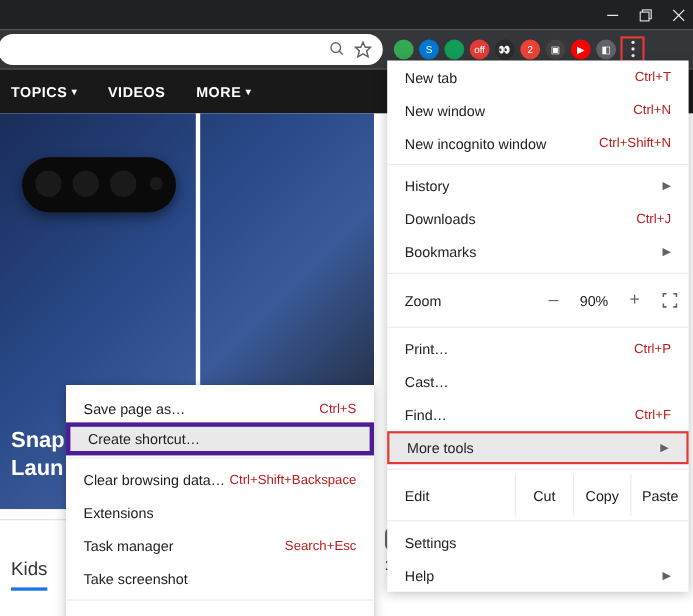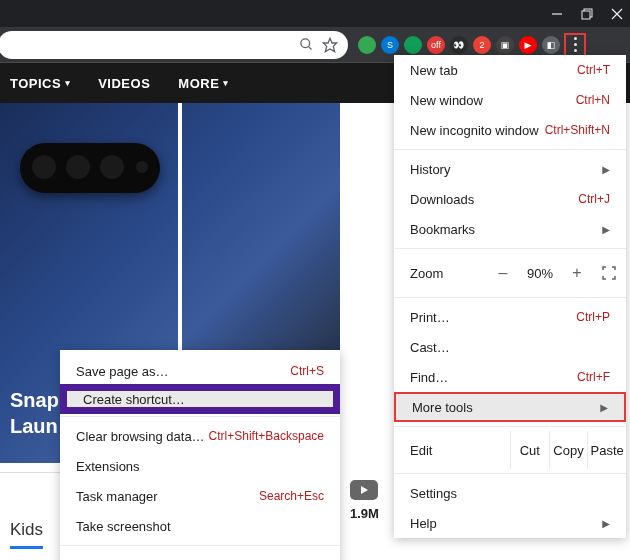--- a/index.html
+++ b/index.html
@@ -24,45 +24,45 @@
   .nav-item { color: #fff; font-size: 13px; font-weight: 700; letter-spacing: 0.5px; display: flex; align-items: center; gap: 4px; }
   .chev { font-size: 9px; }
 
   
   .content { position: absolute; top: 103px; left: 0; width: 340px; height: 360px; background: linear-gradient(135deg, #1a2d5a 0%, #2a4a8a 40%, #3a5a9a 60%, #1a1a1a 100%); }
   .content::before { content: ""; position: absolute; top: 40px; left: 20px; width: 140px; height: 50px; background: #0a0a0a; border-radius: 28px; box-shadow: 0 4px 12px rgba(0,0,0,0.5); }
   .content::after { content: ""; position: absolute; top: 52px; left: 32px; width: 24px; height: 24px; background: #1a1a1a; border-radius: 50%; box-shadow: 34px 0 0 #1a1a1a, 68px 0 0 #1a1a1a, 98px 0 0 -6px #1a1a1a; }
   .divide { position: absolute; top: 0; left: 178px; width: 4px; height: 100%; background: #fff; }
   .headline { position: absolute; bottom: 24px; left: 10px; color: #fff; font-size: 20px; font-weight: 700; line-height: 1.3; }
   .bottomstrip { position: absolute; top: 463px; left: 0; width: 340px; height: 10px; background: #fff; border-bottom: 1px solid #ddd;}
-  .tabbar { position: absolute; top: 520px; left: 10px; display:flex; gap: 20px; align-items: center; }
+  .tabbar { position: absolute; top: 508px; left: 10px; display:flex; gap: 20px; align-items: center; }
   .tab { font-size: 17px; color: #333; padding-bottom: 6px; }
   .tab.active { border-bottom: 3px solid #1a73e8; }
 
   
-  .menu { position: absolute; top: 55px; right: 4px; width: 232px; background: #ffffff; box-shadow: 0 2px 10px rgba(0,0,0,0.25); font-size: 13px; color: #202124; z-index: 10; }
+  .menu { position: absolute; top: 55px; right: 4px; width: 274px; background: #ffffff; box-shadow: 0 2px 10px rgba(0,0,0,0.25); font-size: 13px; color: #202124; z-index: 10; }
   .menu-item { height: 30px; display: flex; align-items: center; justify-content: space-between; padding: 0 16px; cursor: default; }
   .menu-item .rarrow { color: #5f6368; font-size: 10px; }
   .menu-sep { height: 1px; background: #e8eaed; margin: 4px 0; }
   .menu-highlight { background: #e9e9e9; gap: 16px; }
   .red-box { border: 2px solid #e53935; }
   .zoom-row { height: 40px; display: flex; align-items: center; padding: 0 2px 0 16px; }
   .zoom-row .lbl { flex: 1; }
   .zoom-btn { width: 34px; height: 30px; display: flex; align-items: center; justify-content: center; color: #5f6368; font-size: 16px; }
   .zoom-pct { width: 40px; text-align: center; }
   .full { width: 30px; display: flex; align-items: center; justify-content: center; }
   .edit-row { height: 38px; display: flex; align-items: center; padding-left: 16px; }
   .edit-row .lbl { width: 100px; }
   .edit-btn { flex: 1; height: 100%; border-left: 1px solid #e8eaed; display: flex; align-items: center; justify-content: center; }
 
   
   .submenu { position: absolute; top: 350px; left: 60px; width: 280px; background: #ffffff; box-shadow: 0 2px 10px rgba(0,0,0,0.25); font-size: 13px; color: #202124; z-index: 5; padding: 6px 0; }
   .sub-item { height: 30px; display: flex; align-items: center; justify-content: space-between; padding: 0 16px; }
   .sub-highlight { background: #e9e9e9; }
-  .red-box-sub { border: 7px solid #4c1d95; margin: -2px 0; }
+  .red-box-sub { border: 4px solid #4c1d95; margin: -2px 0; }
   .sub-sep { height: 1px; background: #e8eaed; margin: 4px 0; }
   .shortcut-txt { color: #b91c1c; font-size: 12px; }
 
   
   .peek { position: absolute; top: 480px; left: 350px; display: flex; flex-direction: column; gap: 6px; }
   .yt-badge { width: 28px; height: 20px; background: #666; border-radius: 5px; display: flex; align-items: center; justify-content: center; }
   .yt-badge::after { content: ""; border-left: 7px solid #fff; border-top: 4px solid transparent; border-bottom: 4px solid transparent; }
   .count { font-size: 13px; font-weight: 600; color: #202124; }
 </style>
 </head>

